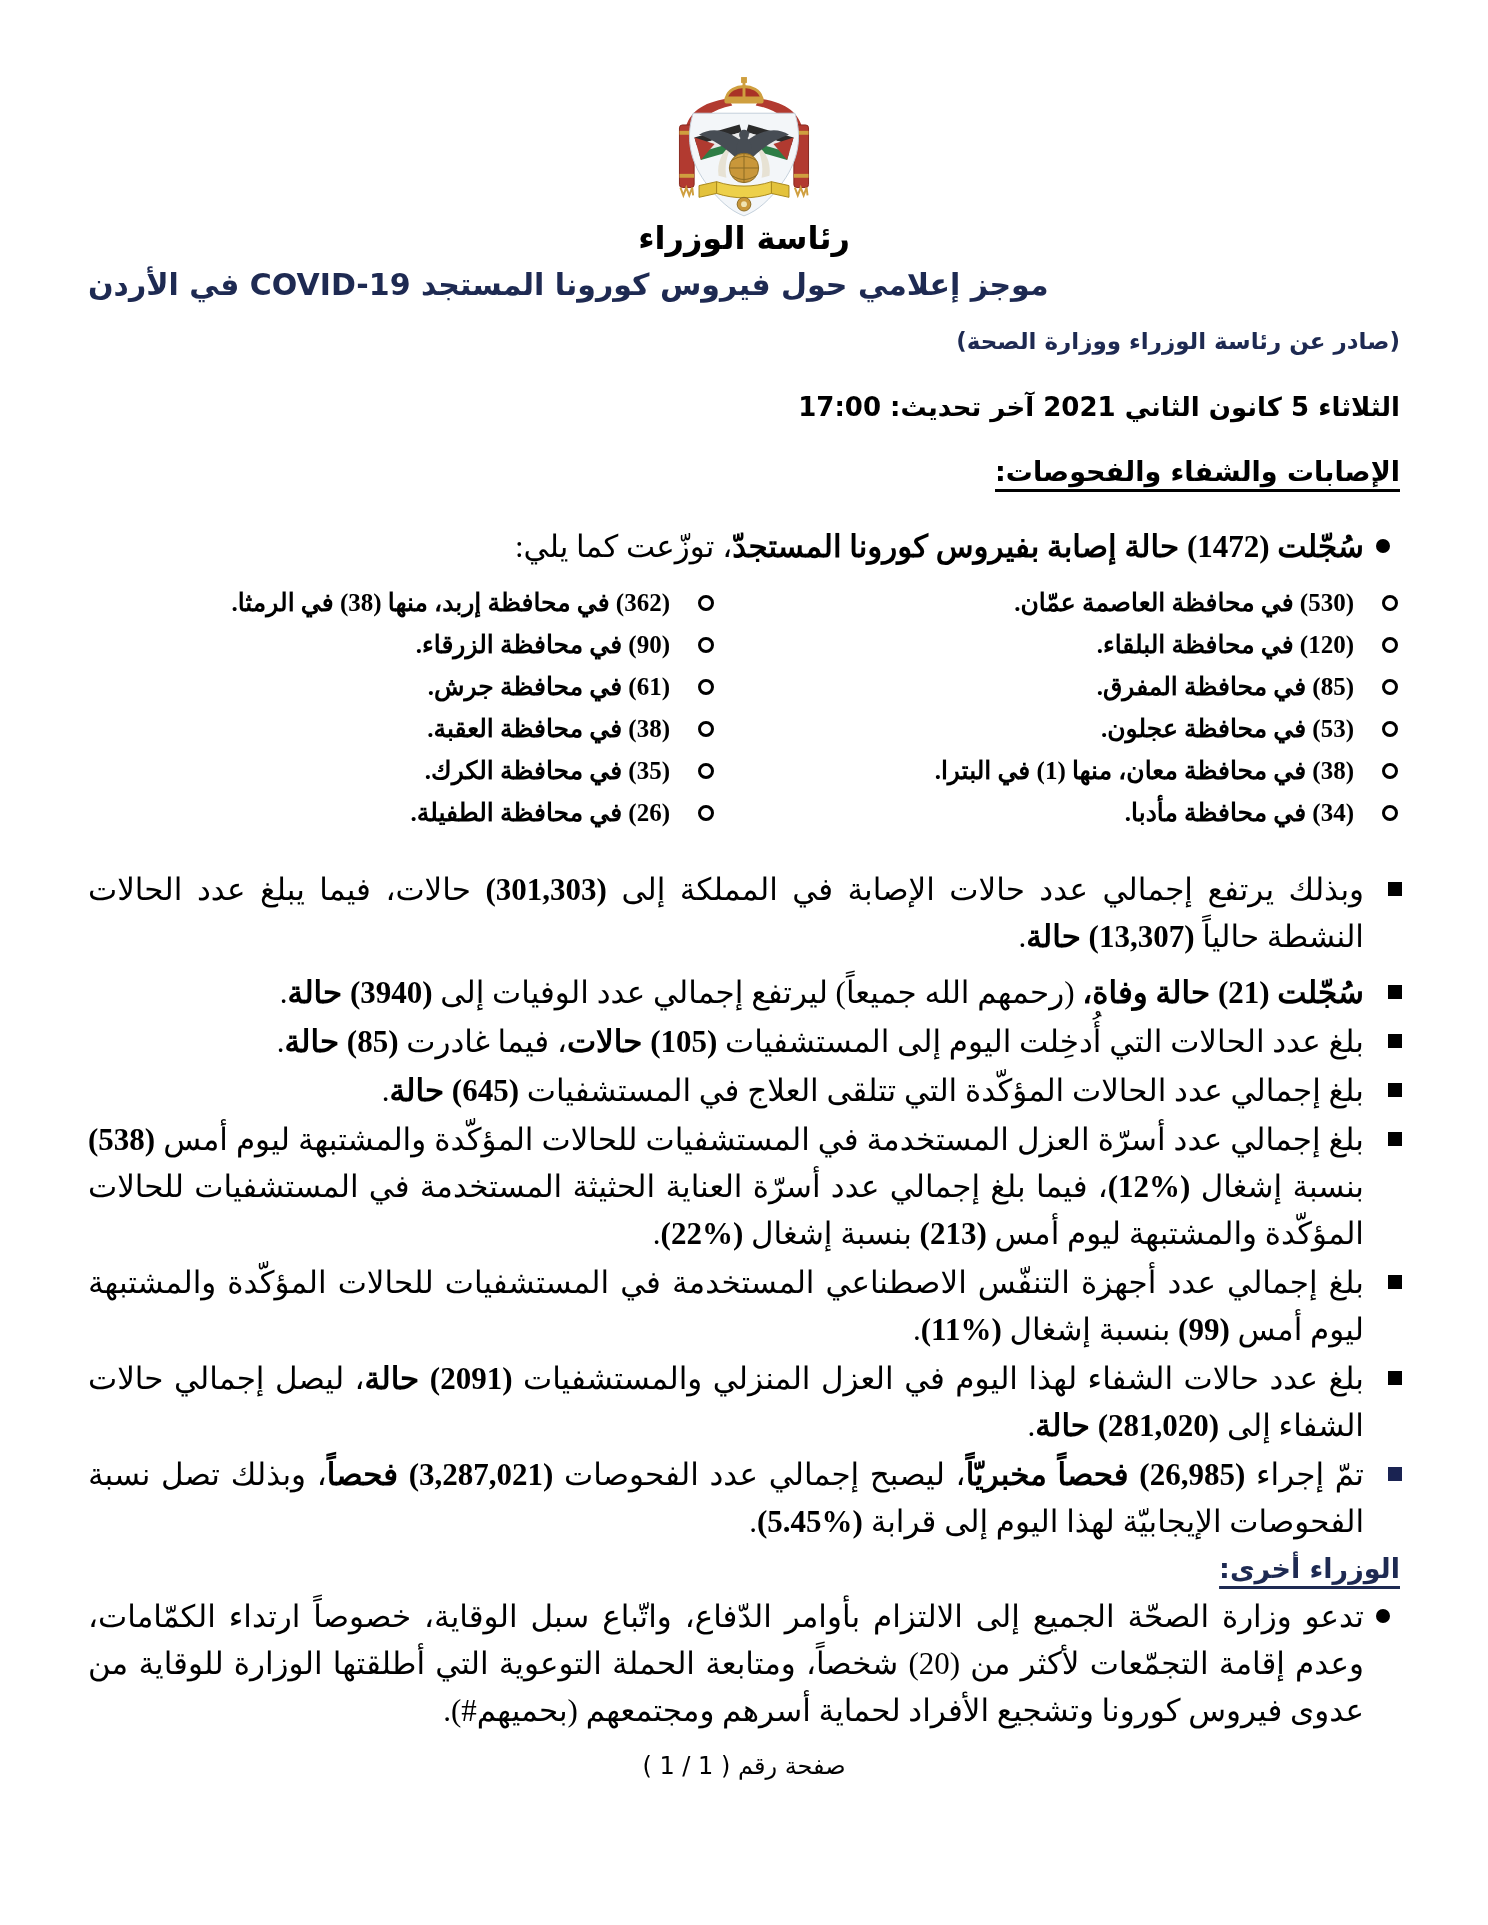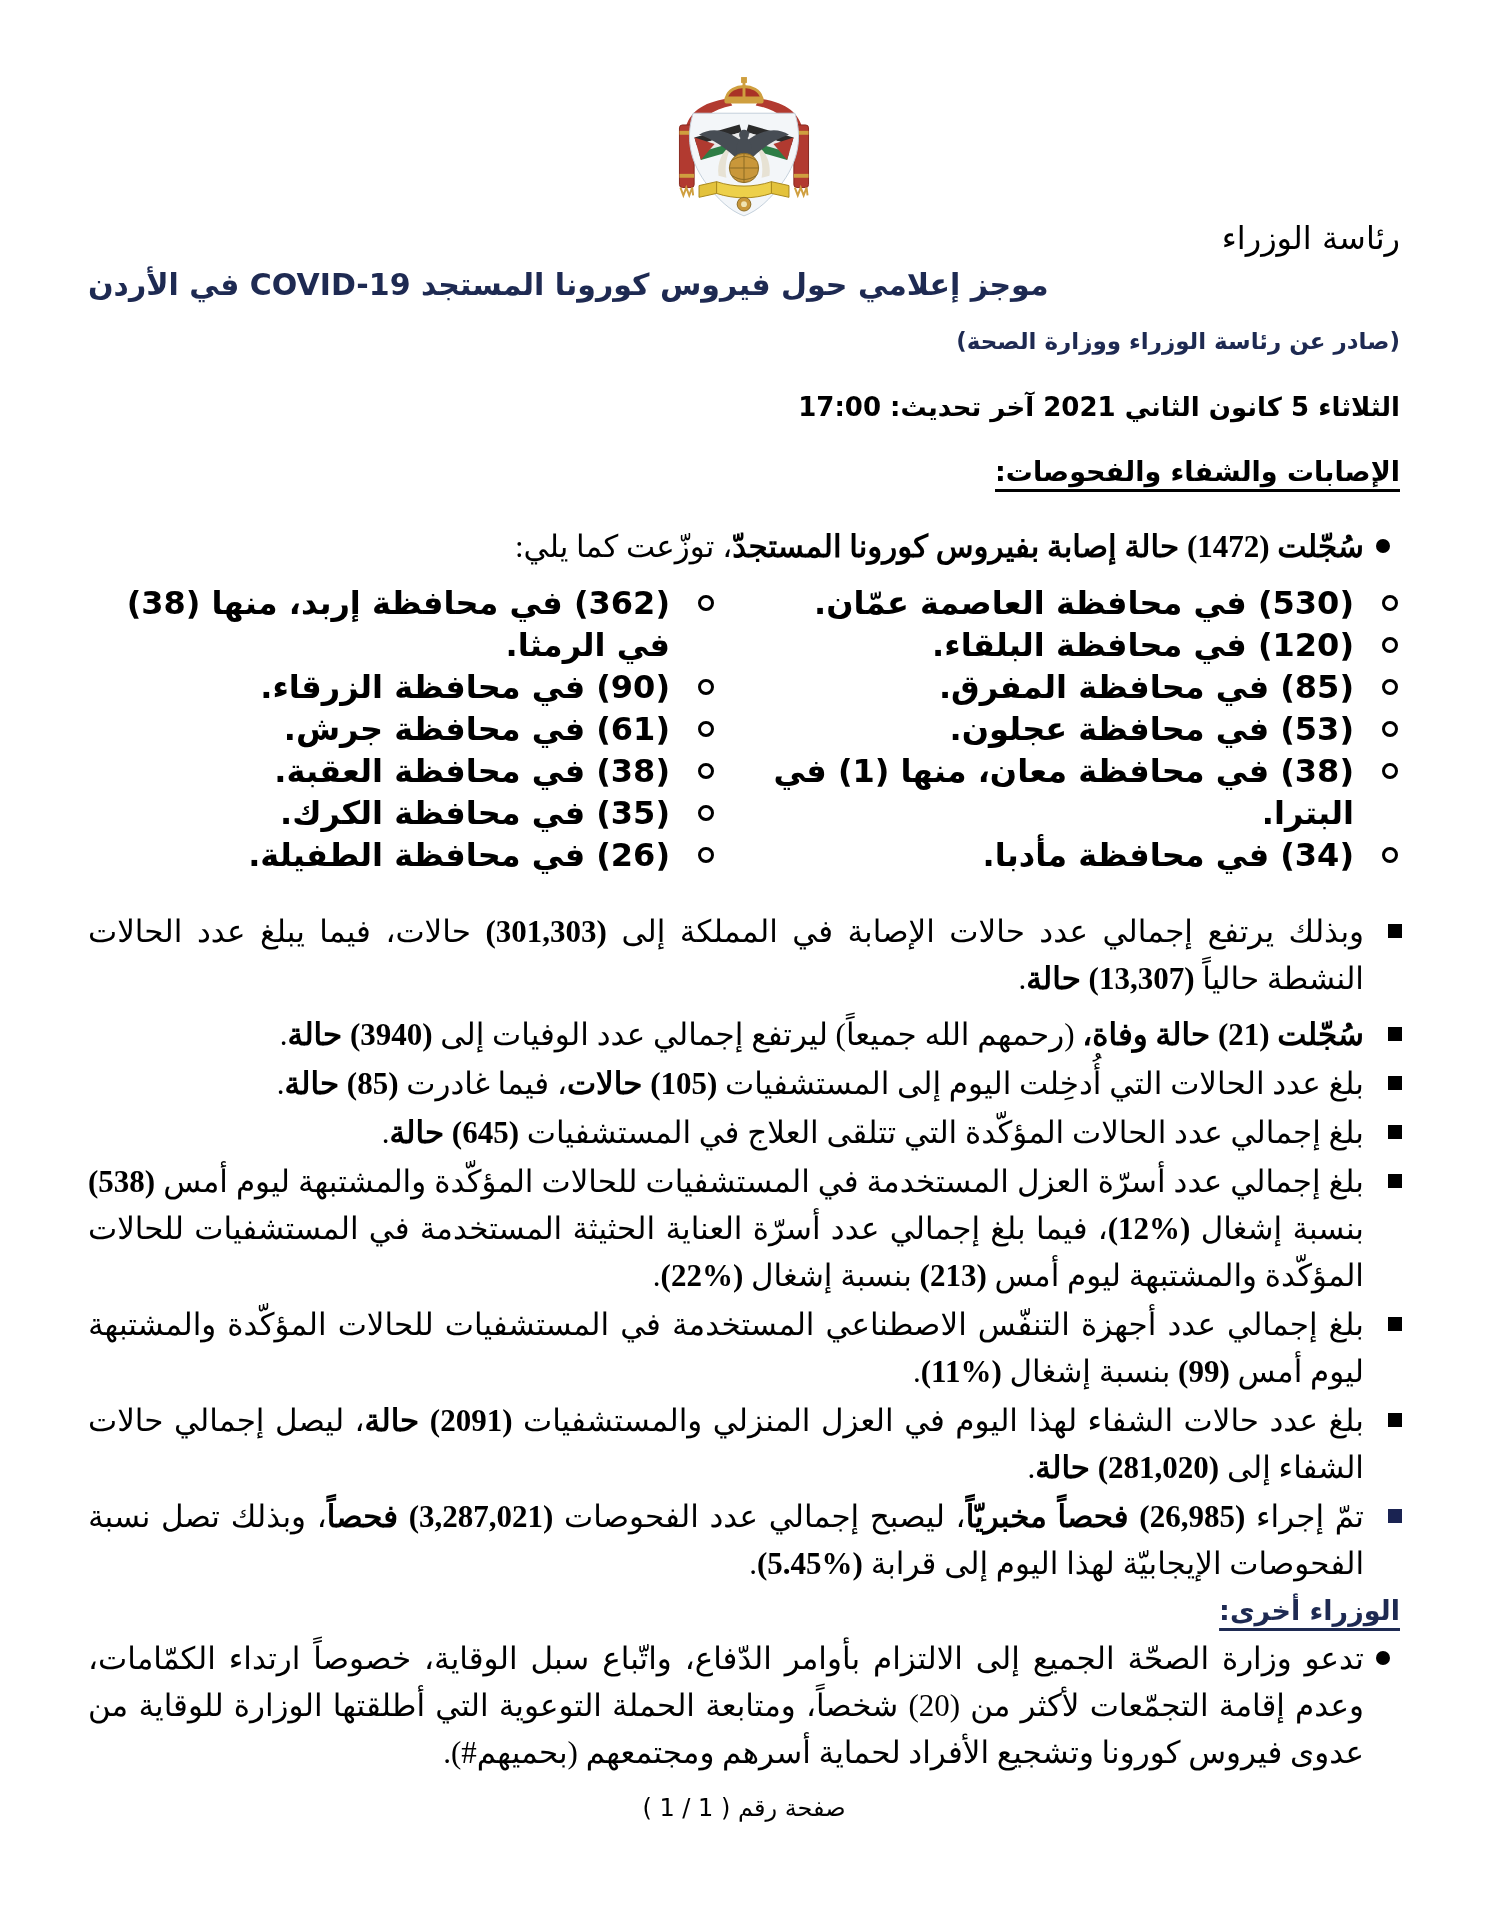--- a/index.html
+++ b/index.html
@@ -9,21 +9,21 @@
   *{box-sizing:border-box;margin:0;padding:0;}
   html,body{background:#ffffff;}
   body{
     width:1488px;height:1925px;
     font-family:"DejaVu Sans", sans-serif;
     direction:rtl;color:#000;
   }
   .page{width:1488px;height:1925px;padding:0 88px;position:relative;overflow:hidden;}
 
   .emblem{display:block;margin:74px auto 0;}
-  .org-script{font-size:32px;font-weight:normal;margin-top:2px;letter-spacing:.5px;}
+  .org-script{text-align:center;font-size:32px;font-weight:bold;margin-top:2px;letter-spacing:.5px;}
   .title{text-align:left;color:var(--navy);font-weight:bold;font-size:30px;margin-top:10px;}
   .subtitle{text-align:right;color:var(--navy);font-weight:bold;font-size:23px;margin-top:26px;}
   .date-line{text-align:right;font-weight:bold;font-size:26px;margin-top:38px;}
 
   .heading{
     font-size:27px;font-weight:bold;margin-top:34px;
     text-decoration:underline;text-decoration-thickness:3px;text-underline-offset:8px;
   }
   .heading.navy{color:var(--navy);text-decoration-color:var(--navy);}
 
@@ -35,21 +35,21 @@
 
   .marker{position:absolute;display:block;}
   .marker.disc{width:14px;height:14px;border-radius:50%;background:#000;right:10px;top:16px;}
   .marker.square{width:14px;height:14px;background:#000;right:-2px;top:16px;}
   .marker.square.navy{background:var(--bullet-navy);}
   .marker.ring{width:16px;height:16px;border:3px solid #000;border-radius:50%;background:#fff;right:2px;top:13px;}
 
   .cols{display:flex;margin-top:12px;}
   .col{width:50%;}
   .col-left{padding-right:28px;}
-  .sub-li{position:relative;padding-right:46px;font-size:32px;font-weight:bold;line-height:42px;}
+  .sub-li{position:relative;padding-right:46px;font-size:25px;font-weight:bold;line-height:42px;font-family:Liberation Serif, serif;}
 
   .footer{text-align:center;font-size:24px;margin-top:18px;}
 </style>
 </head>
 <body>
 
 <div class="page">
 
   <svg class="emblem" width="176" height="143" viewBox="0 0 180 146" aria-hidden="true">
     <g>

